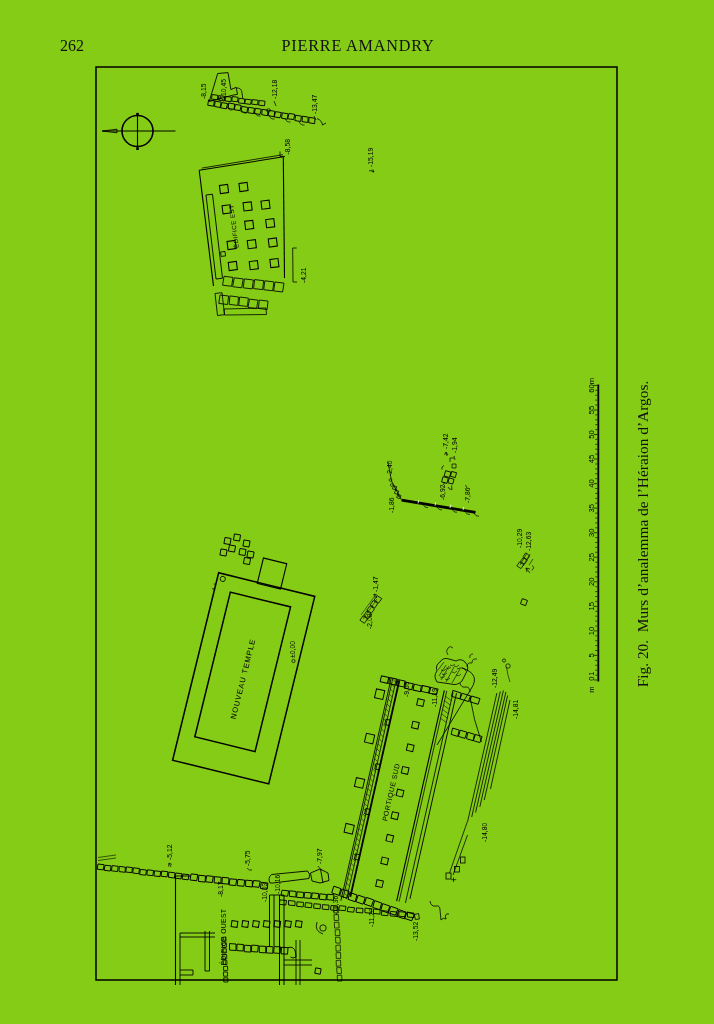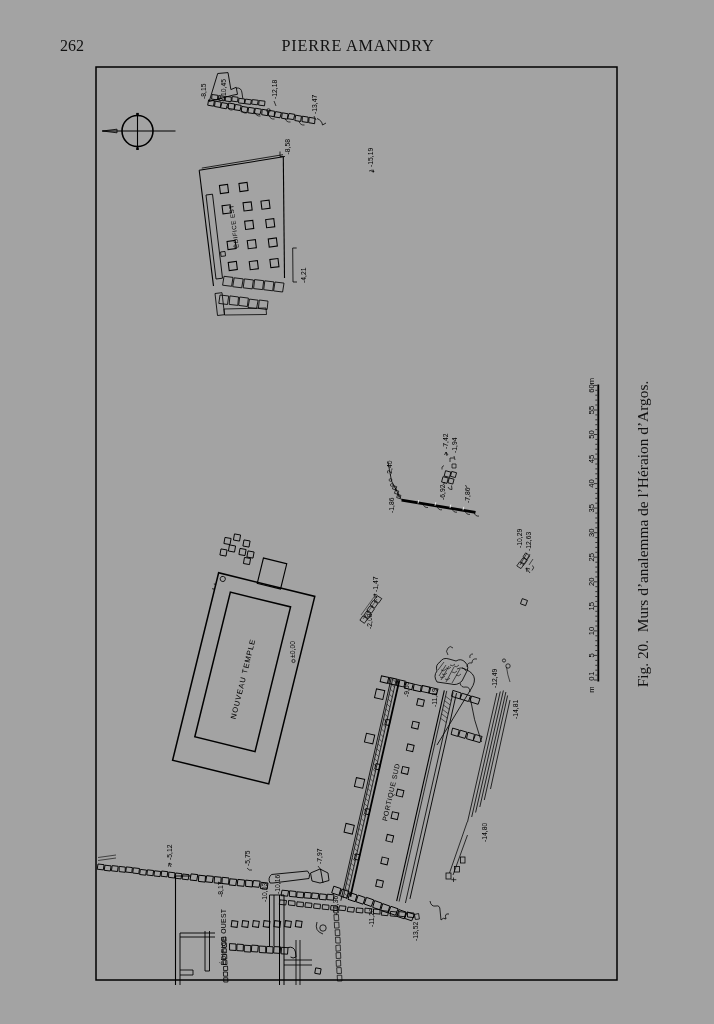--- a/index.html
+++ b/index.html
@@ -1,14 +1,14 @@
 <!DOCTYPE html>
 <html><head><meta charset="utf-8"><style>
 html,body{margin:0;padding:0;background:#fff;}
-#page{position:relative;width:714px;height:1024px;background:#a3a3a3;overflow:hidden;}
+#page{position:relative;width:714px;height:1024px;background:#84cc16;overflow:hidden;}
 </style></head>
 <body>
 <div id="page">
 <svg width="714" height="1024" viewBox="0 0 714 1024">
 
 <text x="60" y="51" font-family="Liberation Serif, serif" font-size="16" fill="#111">262</text>
 
 <text x="358" y="51" text-anchor="middle" font-family="Liberation Serif, serif" font-size="16.2" letter-spacing="0.8" fill="#111">PIERRE AMANDRY</text>
 <rect x="96" y="67" width="521" height="913" fill="none" stroke="#000" stroke-width="1.5"></rect>
       <text x="648" y="534" transform="rotate(-90 648 534)" text-anchor="middle" font-family="Liberation Serif, serif" font-size="15.4" fill="#111">Fig. 20.&nbsp;&nbsp;Murs d’analemma de l’Héraion d’Argos.</text>

